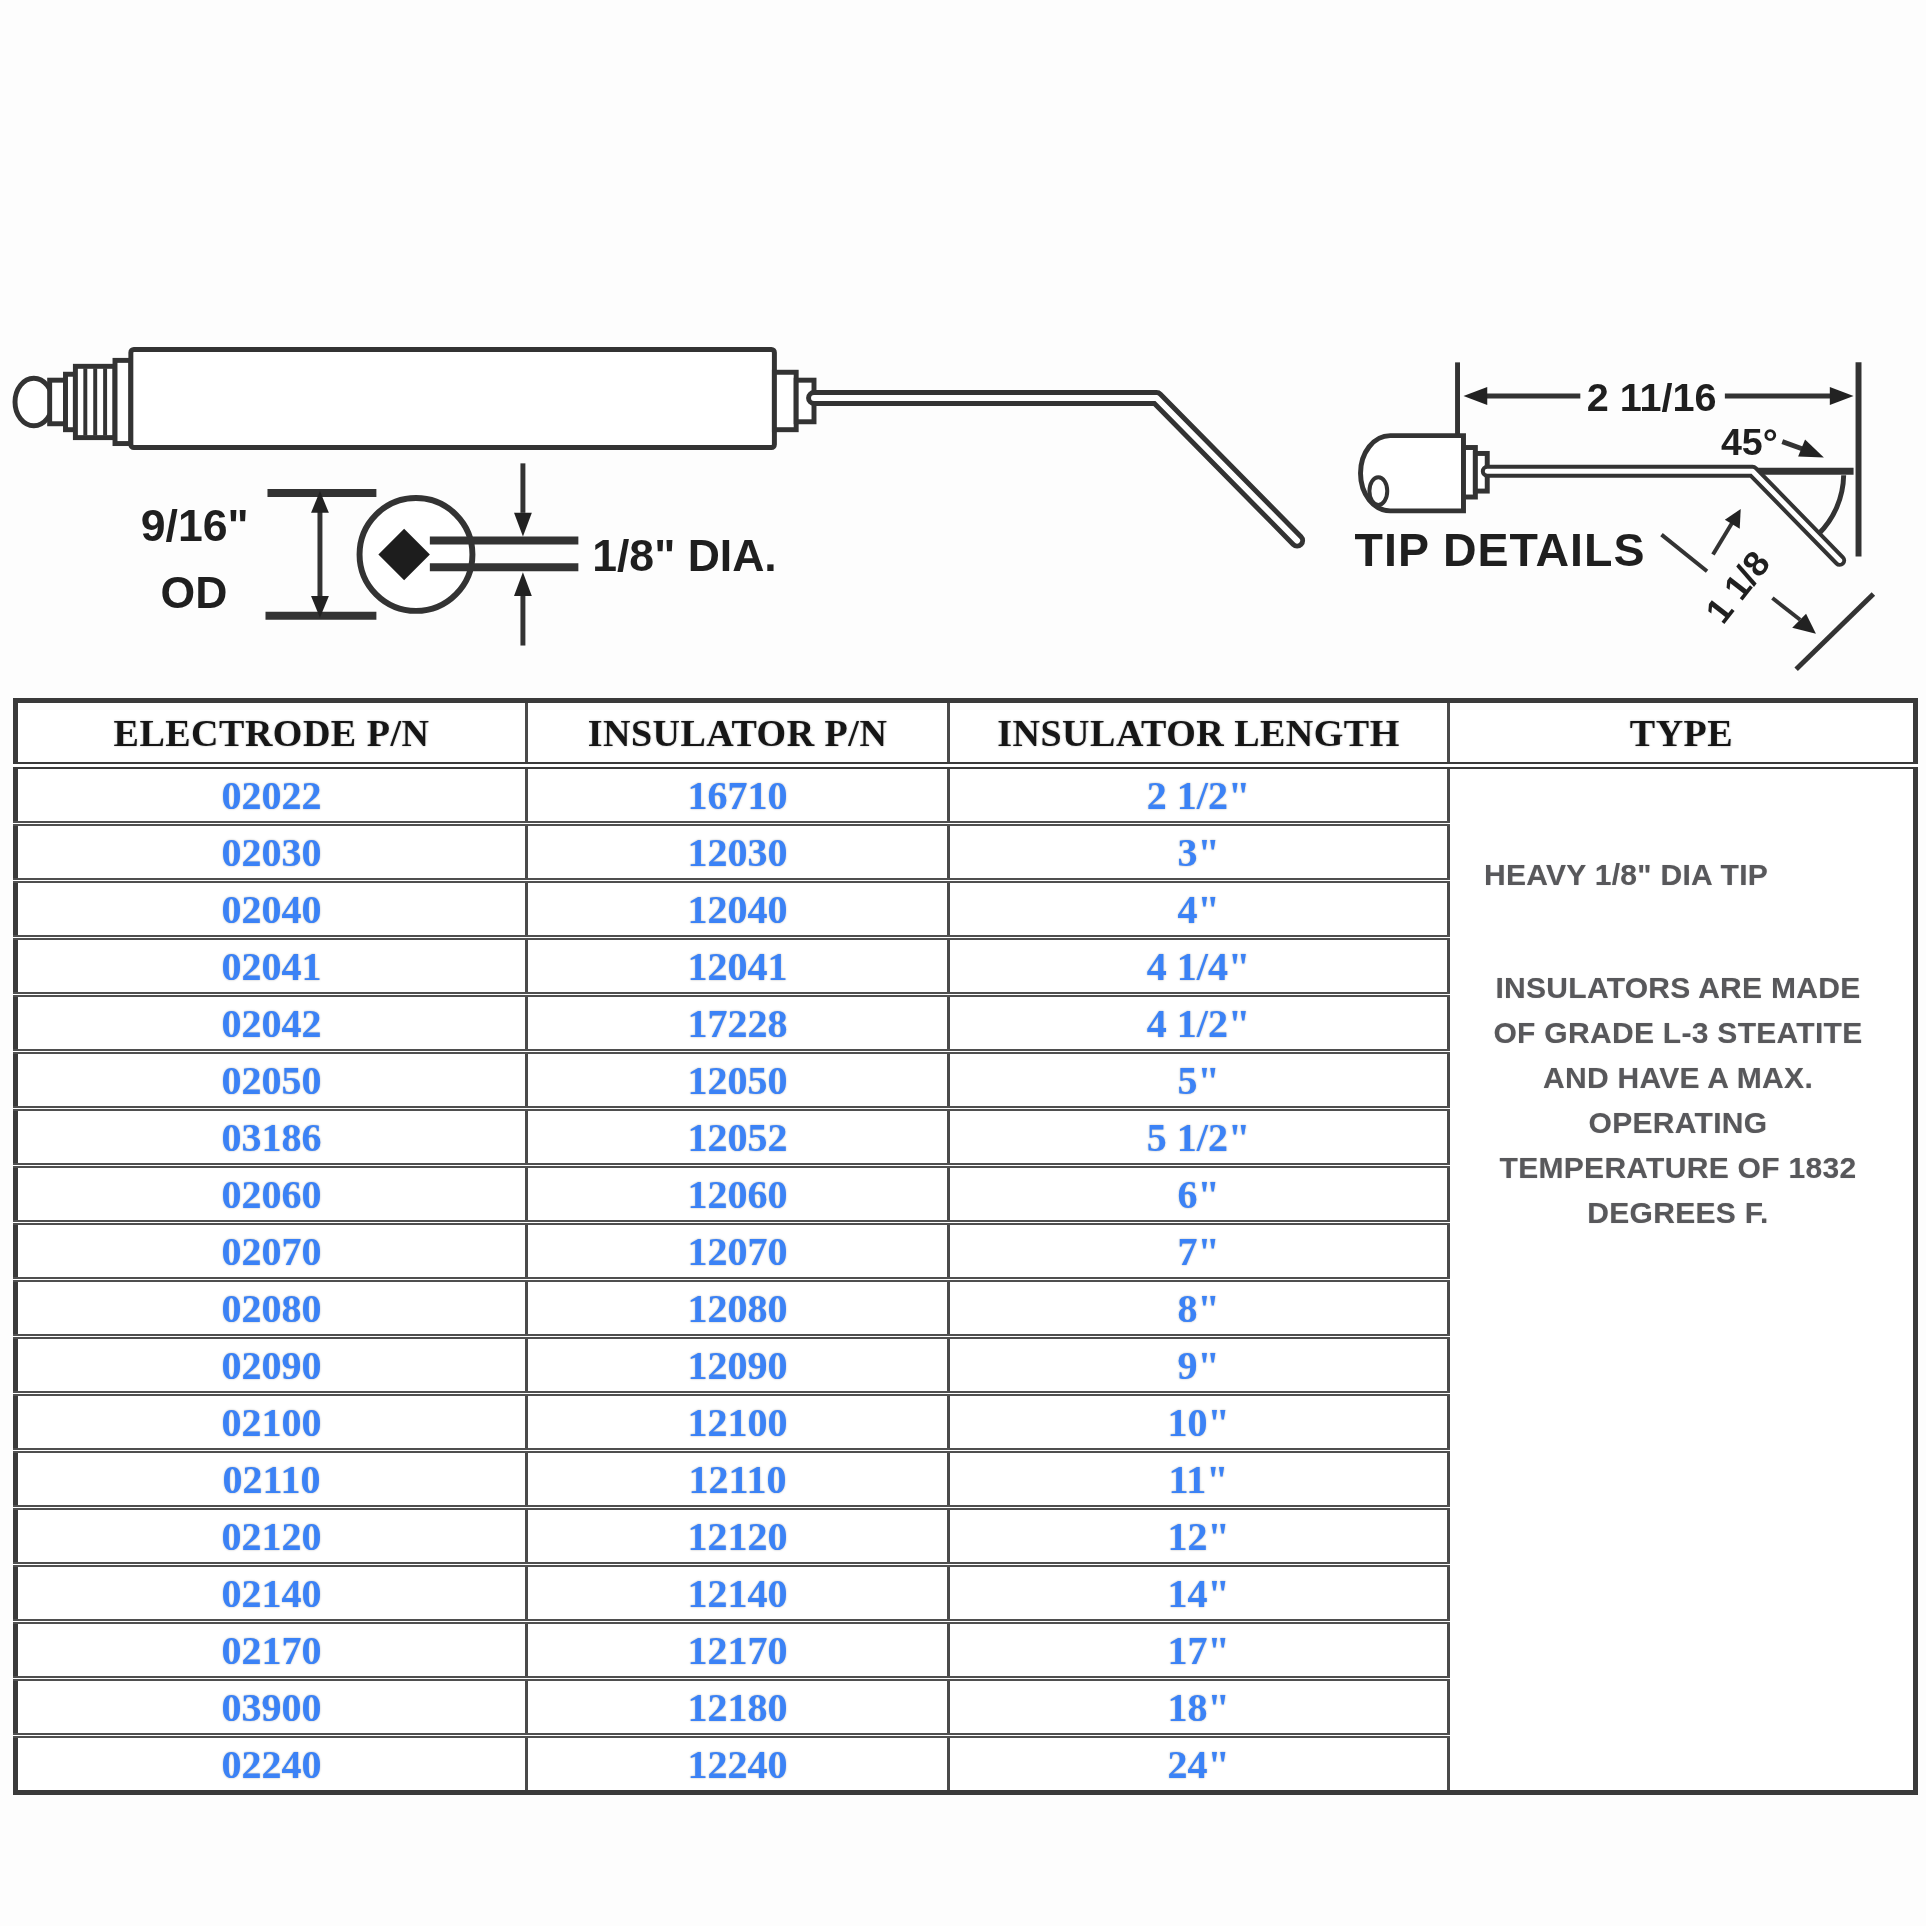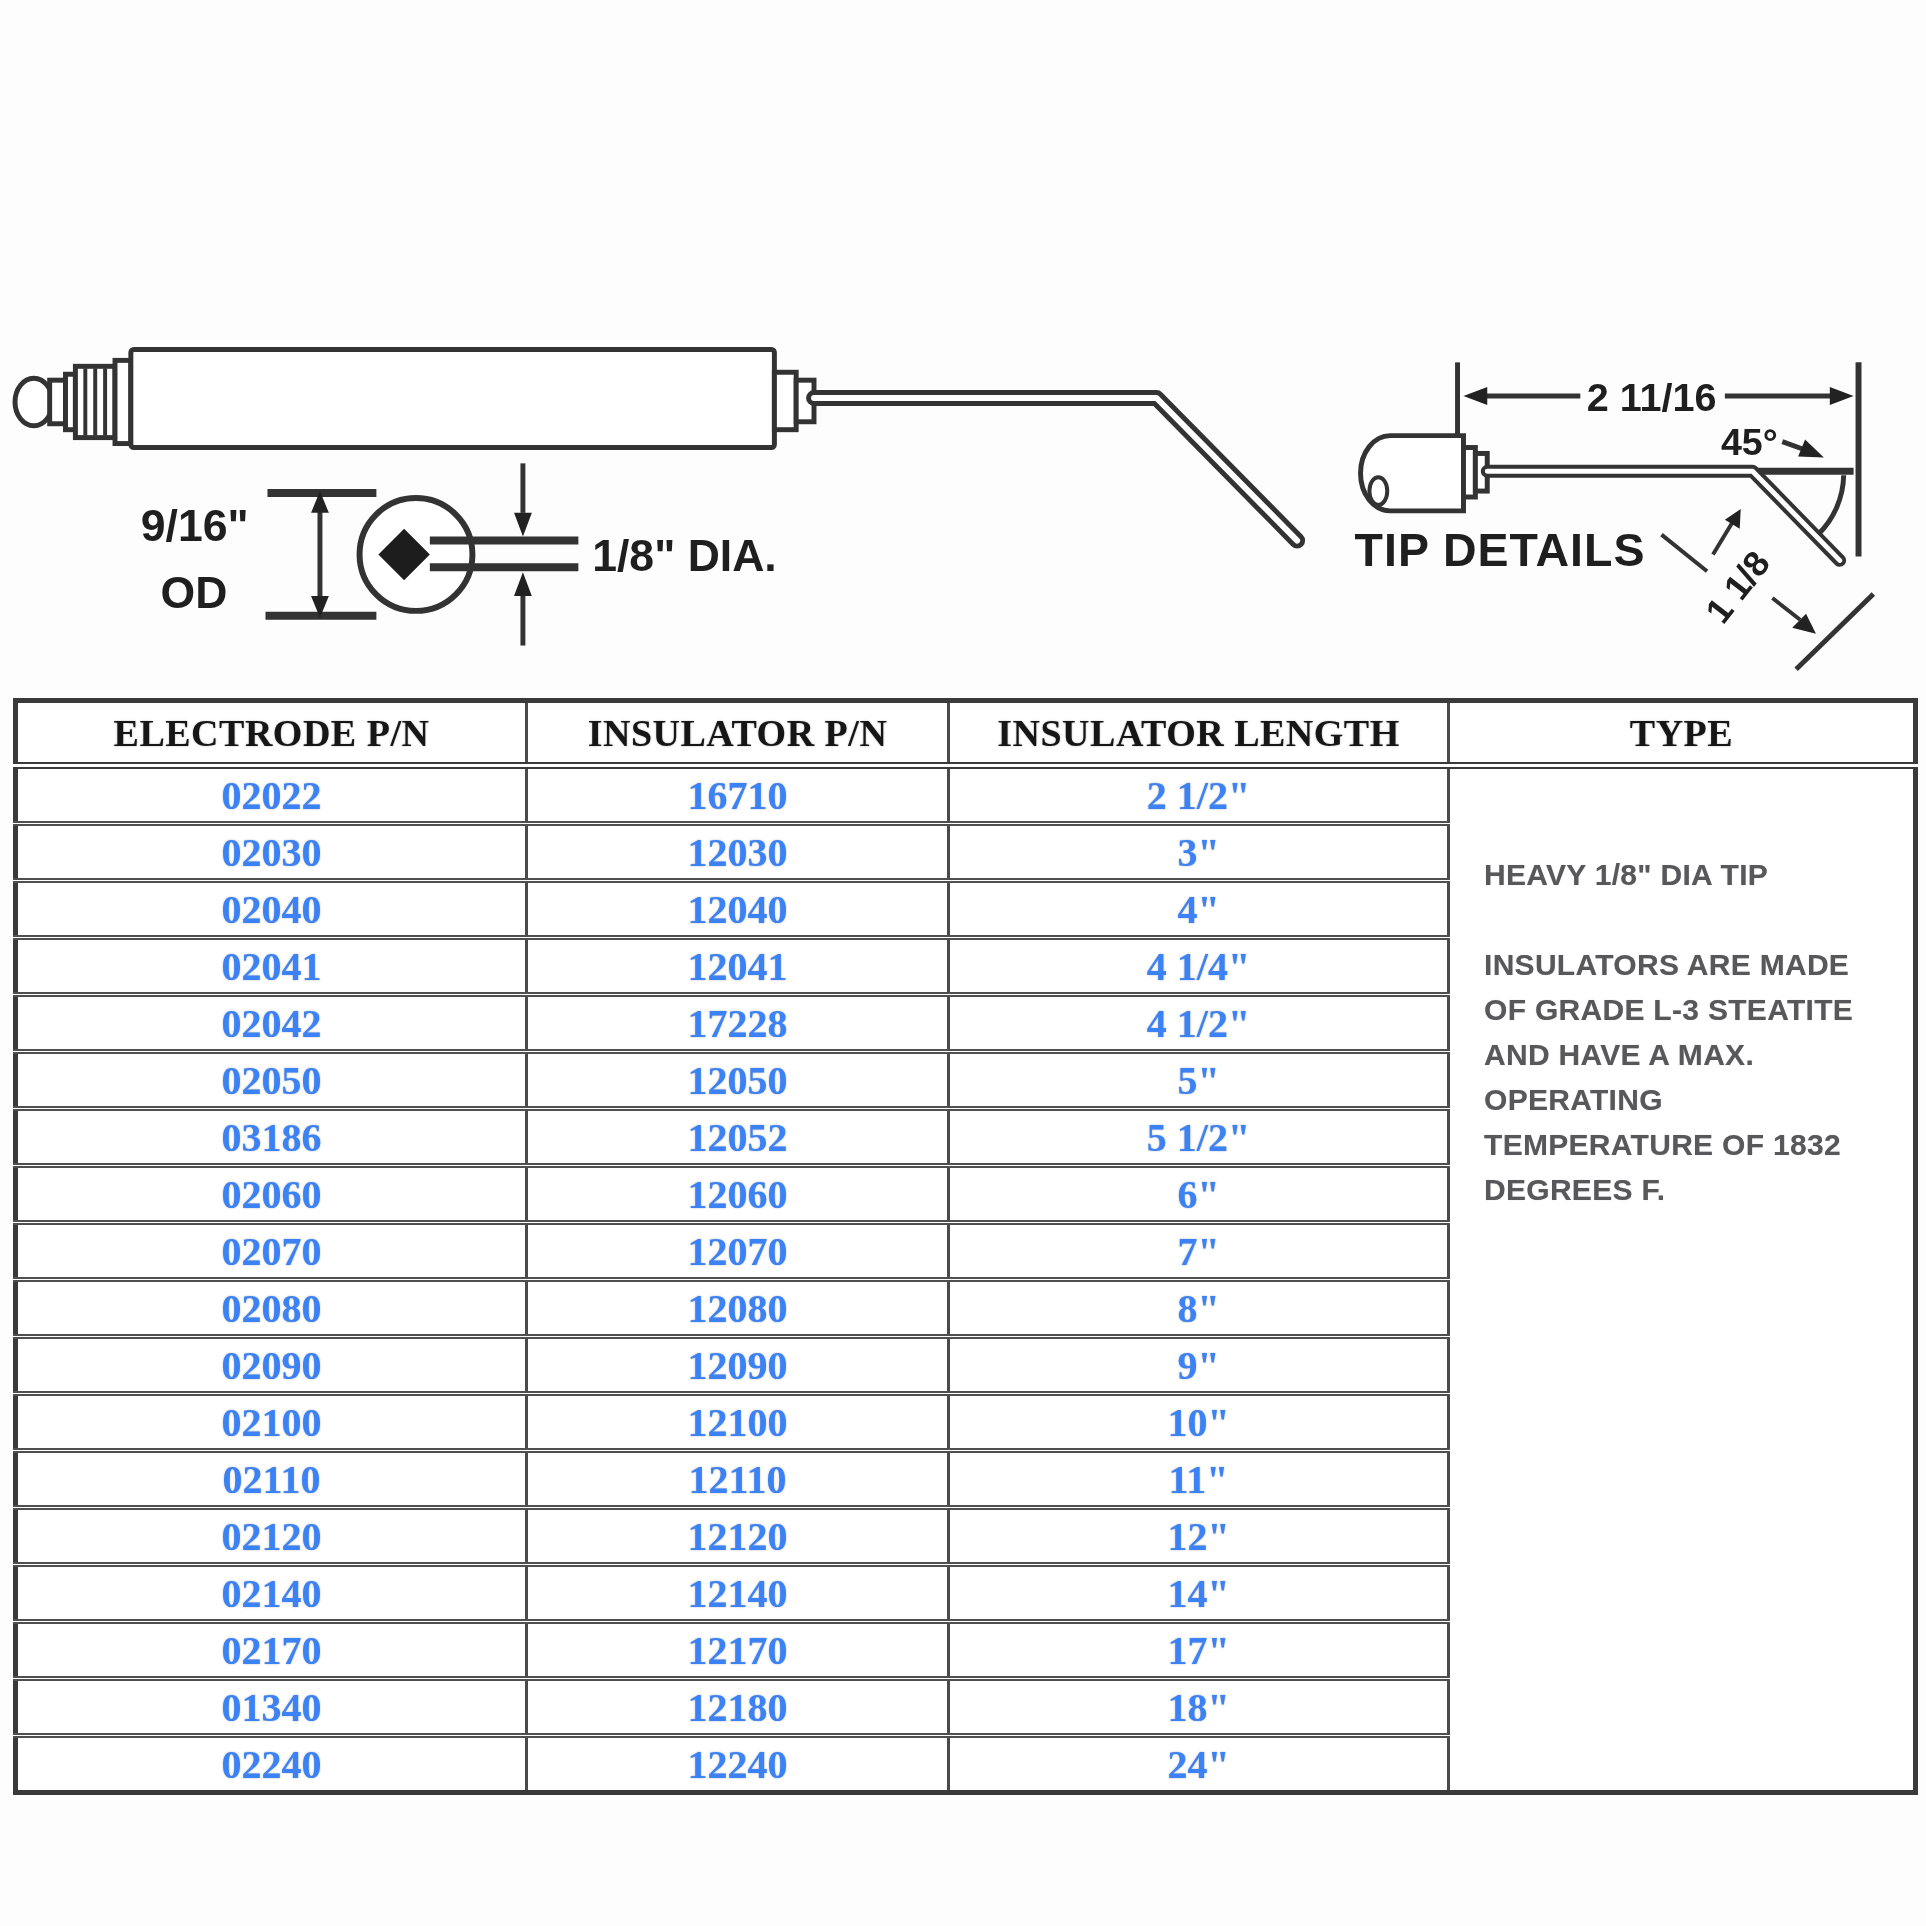--- a/index.html
+++ b/index.html
@@ -46,21 +46,21 @@
   .spec-table td:first-child{border-left:none;}
   .spec-table tbody tr:first-child td{border-top:none;}
   td.type-cell{
     vertical-align:top;text-align:left;
     font-family:"Liberation Sans",sans-serif;
     font-weight:bold;font-size:30px;color:#58585b;
     line-height:45px;letter-spacing:0.3px;
     padding:83px 38px 0 34px;
     text-shadow:0 0 1px rgba(88,88,91,.4);
   }
-  td.type-cell .type-line2{margin-top:45px;max-width:388px;}
+  td.type-cell .type-line2{margin-top:68px;max-width:388px;text-align:center;}
 </style>
 </head>
 <body>
 
 <div class="page">
 
   <svg class="drawing-layer" width="1927" height="698" viewBox="0 0 1946 705">
     <g stroke="#333333" fill="none" stroke-width="5">
 
       <g>
@@ -244,21 +244,21 @@
           <td>02140</td>
           <td>12140</td>
           <td>14"</td>
         </tr>
         <tr>
           <td>02170</td>
           <td>12170</td>
           <td>17"</td>
         </tr>
         <tr>
-          <td>01340</td>
+          <td>03900</td>
           <td>12180</td>
           <td>18"</td>
         </tr>
         <tr>
           <td>02240</td>
           <td>12240</td>
           <td>24"</td>
         </tr>
       </tbody>
   </table>

